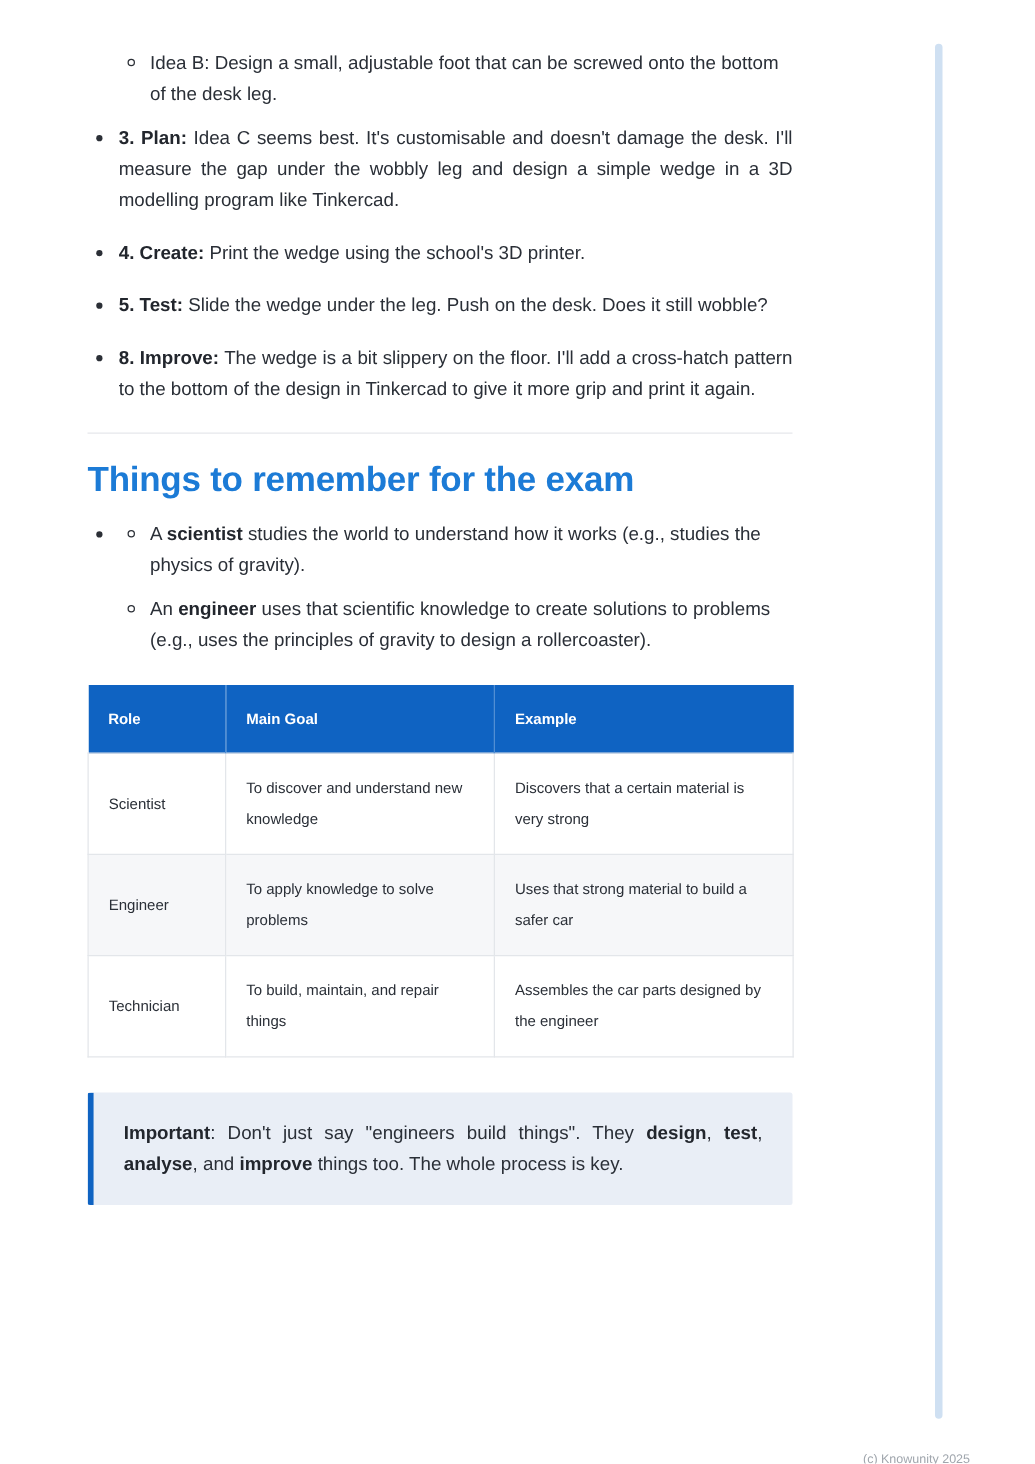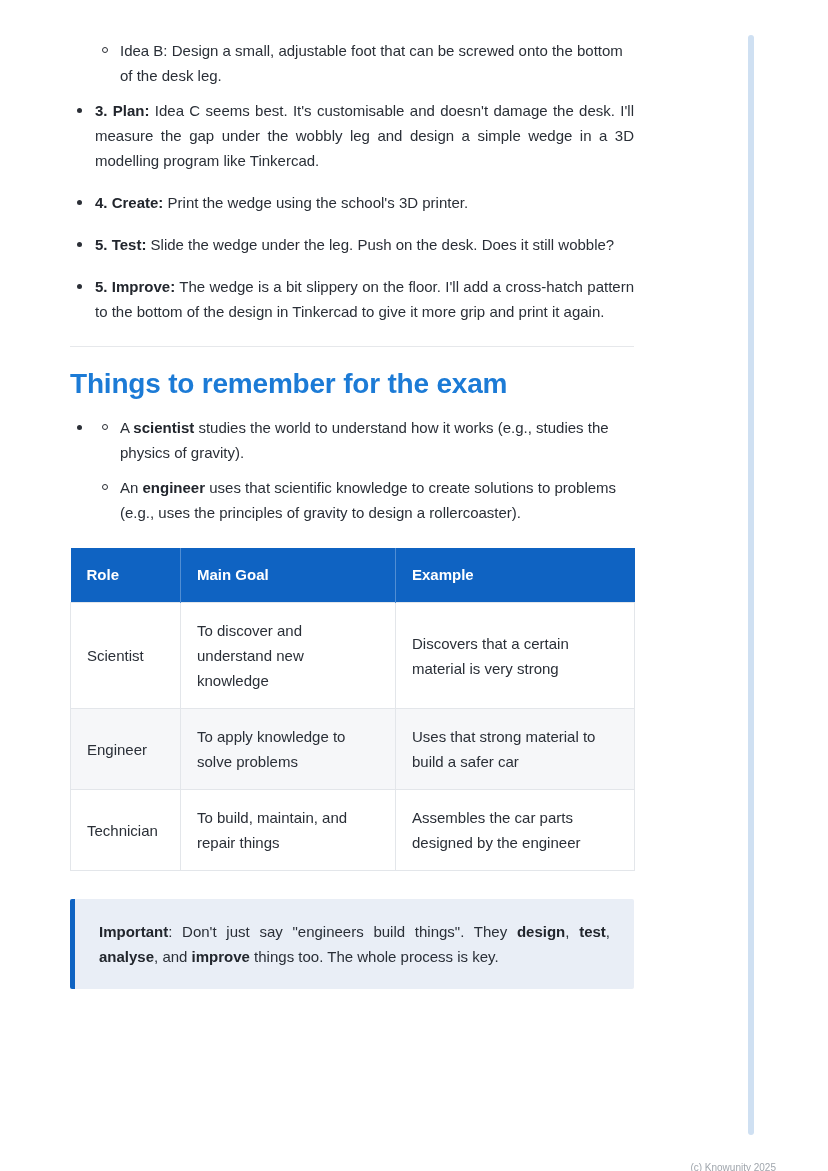--- a/index.html
+++ b/index.html
@@ -36,21 +36,21 @@
   .divider { border: none; border-top: 1px solid #e6e8eb; margin: 22px 0 0 0; }
 
   .heading {
     margin: 22px 0 16px 0;
     font-size: 28px; line-height: 30px; font-weight: 700;
     color: var(--heading-blue, #1c7bd6);
     letter-spacing: -0.2px;
   }
 
   
-  table { border-collapse: collapse; width: 564px; margin-top: 23px; font-size: 15px; table-layout: fixed; }
+  table { border-collapse: collapse; width: 564px; margin-top: 23px; font-size: 12px; table-layout: fixed; }
   th {
     background: var(--table-header-bg, #0f63c2);
     color: var(--table-header-text, #ffffff);
     font-weight: 600; text-align: left;
     padding: 16px; line-height: 22px;
   }
   th + th { border-left: 1px solid rgba(255,255,255,0.28); }
   td {
     border: 1px solid #e3e6ea;
     padding: 15px 16px; line-height: 25px;
@@ -101,21 +101,21 @@
       <div class="li main-li">
         <span class="dot-marker"></span>
         <p class="txt"><strong>4. Create:</strong> Print the wedge using the school's 3D printer.</p>
       </div>
       <div class="li main-li">
         <span class="dot-marker"></span>
         <p class="txt"><strong>5. Test:</strong> Slide the wedge under the leg. Push on the desk. Does it still wobble?</p>
       </div>
       <div class="li main-li">
         <span class="dot-marker"></span>
-        <p class="txt"><strong>5. Improve:</strong> The wedge is a bit slippery on the floor. I'll add a cross-hatch pattern to the bottom of the design in Tinkercad to give it more grip and print it again.</p>
+        <p class="txt"><strong>8. Improve:</strong> The wedge is a bit slippery on the floor. I'll add a cross-hatch pattern to the bottom of the design in Tinkercad to give it more grip and print it again.</p>
       </div>
     </div>
 
     <hr class="divider">
 
     <h2 class="heading">Things to remember for the exam</h2>
 
     <div class="list main">
       <div class="li main-li">
         <span class="dot-marker"></span>

